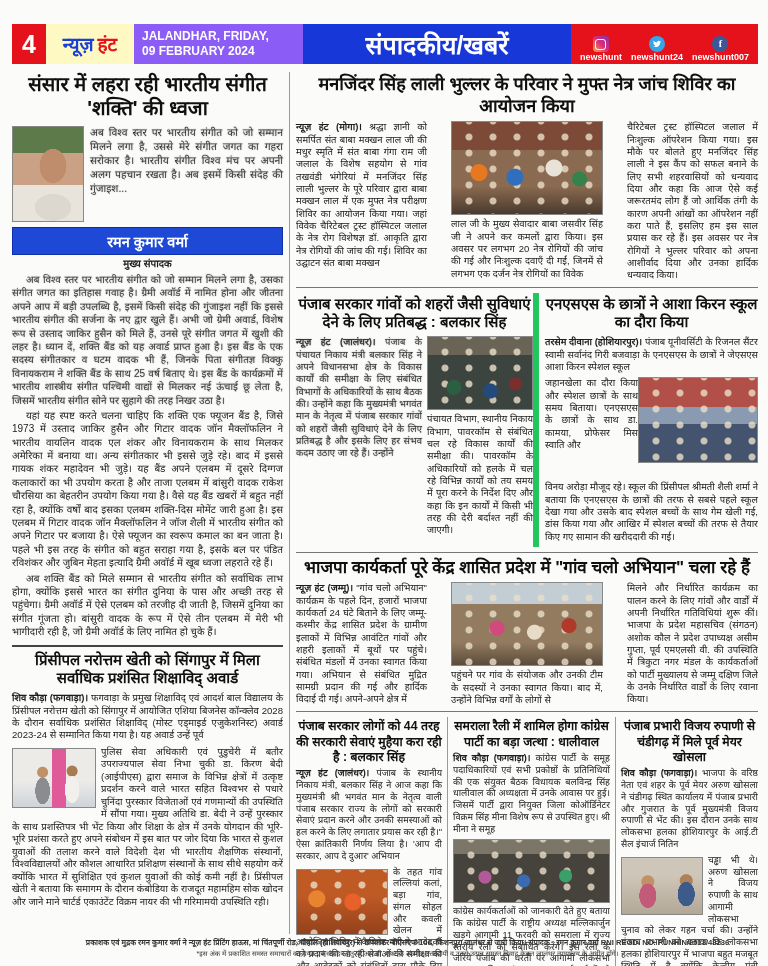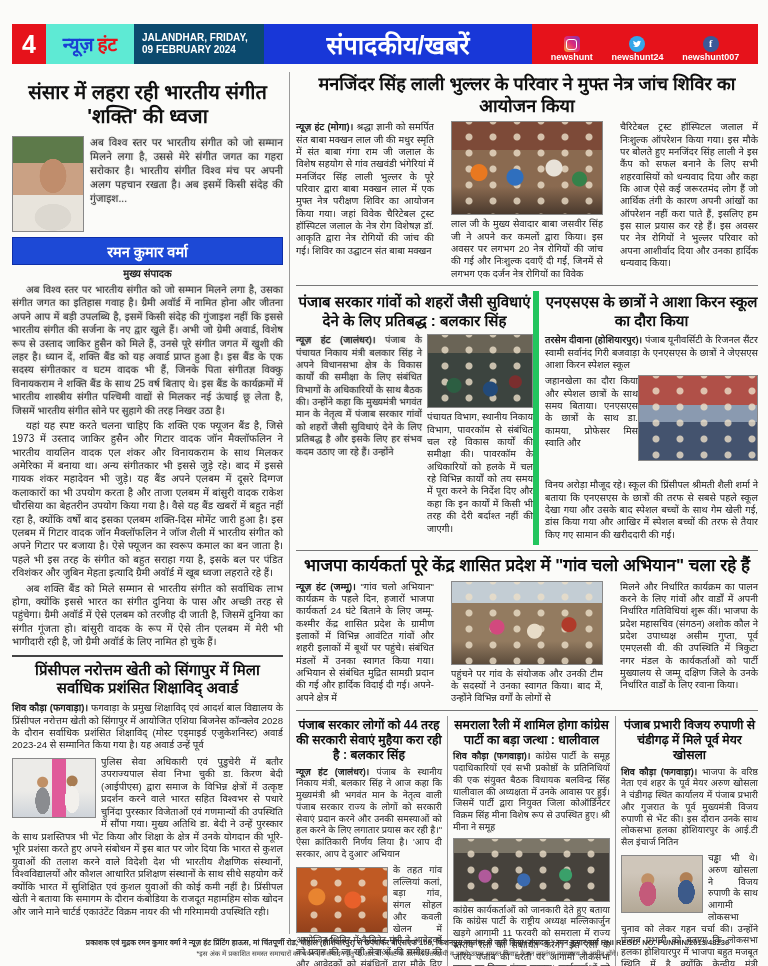--- a/index.html
+++ b/index.html
@@ -2,61 +2,61 @@
 <html><head>
 <meta charset="utf-8">
 <style>
   html,body{margin:0;padding:0;}
   body{
     width:768px;height:966px;background:#fbfbf9;position:relative;overflow:hidden;
     font-family:"Liberation Sans","DejaVu Sans",sans-serif;color:#1d1d1d;
   }
   .masthead{position:absolute;top:24px;left:12px;width:746px;height:40px;display:flex;}
   .pgnum{width:34px;background:#e6121b;color:#fff;font-size:25px;font-weight:bold;display:flex;align-items:center;justify-content:center;}
-  .logo{width:88px;background:#5eead4;display:flex;align-items:center;justify-content:center;gap:4px;font-weight:bold;font-size:19px;}
+  .logo{width:88px;background:#fef9c3;display:flex;align-items:center;justify-content:center;gap:4px;font-weight:bold;font-size:19px;}
   .logo .l1{color:#1a3fd4;}
   .logo .l2{color:#e6121b;}
-  .dateline{width:130px;background:#0c4a6e;color:#fff;font-size:10px;font-weight:bold;display:flex;flex-direction:column;justify-content:center;padding-left:8px;line-height:1.25;box-sizing:border-box;}
+  .dateline{width:169px;background:#8b5cf6;color:#fff;font-size:12px;font-weight:bold;display:flex;flex-direction:column;justify-content:center;padding-left:8px;line-height:1.25;box-sizing:border-box;}
   .section-box{width:268px;background:#1837d8;color:#fff;display:flex;align-items:center;justify-content:center;font-size:25px;font-weight:bold;}
   .social{flex:1;background:#e6121b;display:flex;align-items:flex-end;justify-content:space-evenly;padding-bottom:2px;}
   .soc-item{display:flex;flex-direction:column;align-items:center;line-height:1;}
   .soc-icon{width:16px;height:16px;border-radius:50%;margin-bottom:1px;display:flex;align-items:center;justify-content:center;color:#fff;font-size:10px;font-weight:bold;}
   .ig{border-radius:4px;background:linear-gradient(45deg,#f5af3c,#dd2a7b,#8134af);}
   .ig span{width:9px;height:9px;border:1.5px solid #fff;border-radius:3px;display:block;}
   .tw{background:#35a6e8;}
   .tw svg{width:10px;height:10px;}
   .fb{background:#3b5998;font-family:"Liberation Serif",serif;}
   .soc-label{color:#fff;font-size:9px;font-weight:bold;}
 
   .content{position:absolute;top:72px;left:12px;width:746px;bottom:32px;display:flex;}
   .col-left{width:278px;padding-right:6px;border-right:1px solid #9a9a9a;box-sizing:border-box;}
   .col-right{flex:1;padding-left:6px;box-sizing:border-box;}
 
-  h1,h2,h3,h4{margin:8px;text-align:center;font-weight:bold;color:#101010;}
+  h1,h2,h3,h4{margin:0;text-align:center;font-weight:bold;color:#101010;}
   .ed-head{font-size:20px;line-height:1.2;}
   .big-head{font-size:18px;line-height:1.2;margin:2px 0 4px;}
   .mid-head{font-size:15px;line-height:1.25;margin:2px 0 4px;}
   .small-head{font-size:12.3px;line-height:1.25;margin:2px 0 3px;}
   .jtext{text-align:justify;}
   .byline{font-weight:bold;}
   p{margin:0 0 4px;}
   .ghost{opacity:.88;text-shadow:0 0 1.5px rgba(40,40,40,.45);}
   .rule{border:none;border-top:1px solid #777;margin:5px 0;}
   .thick-rule{border:none;border-top:2px solid #444;margin:6px 0 4px;}
 
   .ed-intro-row{display:flex;gap:6px;margin-top:6px;}
   .ed-intro{flex:1;font-size:10.4px;line-height:1.35;}
   .author-band{background:#1d49d6;color:#fff;text-align:center;font-size:14.5px;font-weight:bold;padding:3px 0;margin:5px 0 1px;border:1px solid #0e2fa8;}
   .author-title{text-align:center;font-size:10px;font-weight:bold;margin-bottom:3px;}
   .ed-body{font-size:10px;line-height:1.34;color:#222;}
   .ed-body p{text-indent:14px;margin:0 0 2px;}
 
   .khe-body{font-size:9.6px;line-height:1.3;}
 
-  .row3{display:flex;gap:17px;font-size:9.5px;line-height:1.3;}
+  .row3{display:flex;gap:24px;font-size:9.5px;line-height:1.3;}
   .row3 .c{flex:1;}
   .row3 .cmid{width:152px;flex:none;}
 
   .row2{display:flex;}
   .art-balkar{width:243px;border-right:6px solid #22c55e;box-sizing:border-box;font-size:9.5px;line-height:1.3;}
   .art-nss{flex:1;padding-left:6px;box-sizing:border-box;font-size:9.5px;line-height:1.3;}
   .balkar-cols{display:flex;gap:5px;}
   .balkar-cols .t{flex:1;}
   .nss-row{display:flex;gap:0;}
   .nss-row .t{flex:1;}

